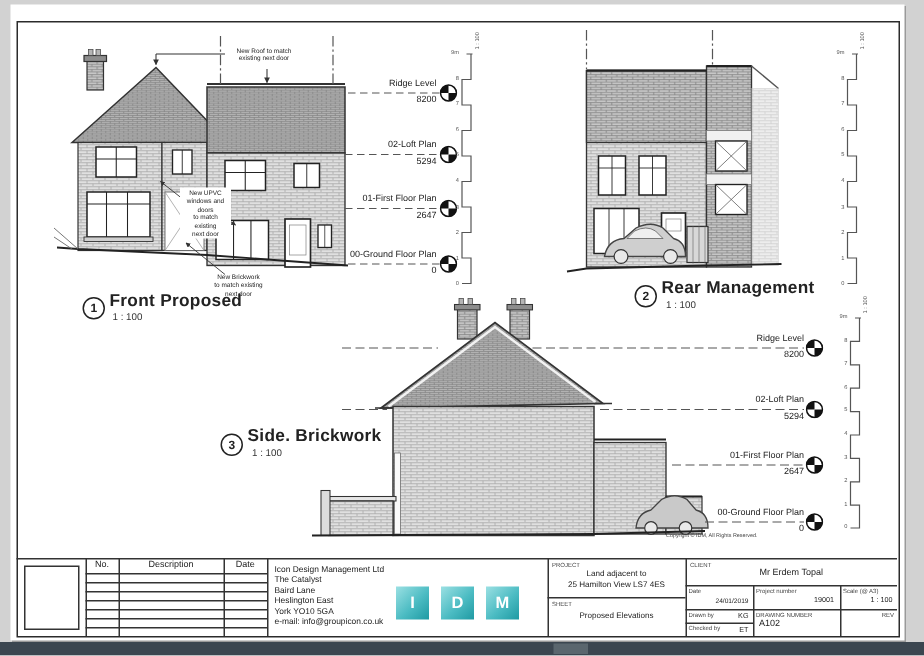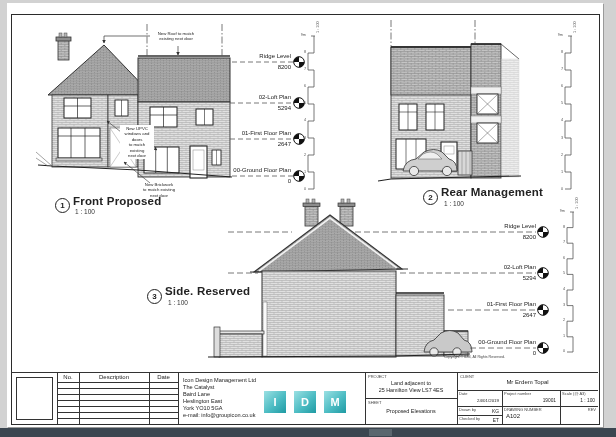--- a/index.html
+++ b/index.html
@@ -230,21 +230,21 @@
 
   <div class="abs viewnum" style="left:55px;top:198px;">1</div>
   <div class="abs viewtitle" style="left:73px;top:195px;">Front Proposed</div>
   <div class="abs viewscale" style="left:75px;top:208px;">1 : 100</div>
 
   <div class="abs viewnum" style="left:423px;top:190px;">2</div>
   <div class="abs viewtitle" style="left:441px;top:186px;">Rear Management</div>
   <div class="abs viewscale" style="left:444px;top:200px;">1 : 100</div>
 
   <div class="abs viewnum" style="left:147px;top:289px;">3</div>
-  <div class="abs viewtitle" style="left:165px;top:285px;">Side. Reserved</div>
+  <div class="abs viewtitle" style="left:165px;top:285px;">Side. Brickwork</div>
   <div class="abs viewscale" style="left:168px;top:299px;">1 : 100</div>
 
   <div class="abs lvl" style="left:464px;top:222px;">Ridge Level</div>
   <div class="abs lvl" style="left:464px;top:233px;">8200</div>
   <div class="abs lvl" style="left:464px;top:263px;">02-Loft Plan</div>
   <div class="abs lvl" style="left:464px;top:274px;">5294</div>
   <div class="abs lvl" style="left:464px;top:300px;">01-First Floor Plan</div>
   <div class="abs lvl" style="left:464px;top:311px;">2647</div>
   <div class="abs lvl" style="left:464px;top:338px;">00-Ground Floor Plan</div>
   <div class="abs lvl" style="left:464px;top:349px;">0</div>

